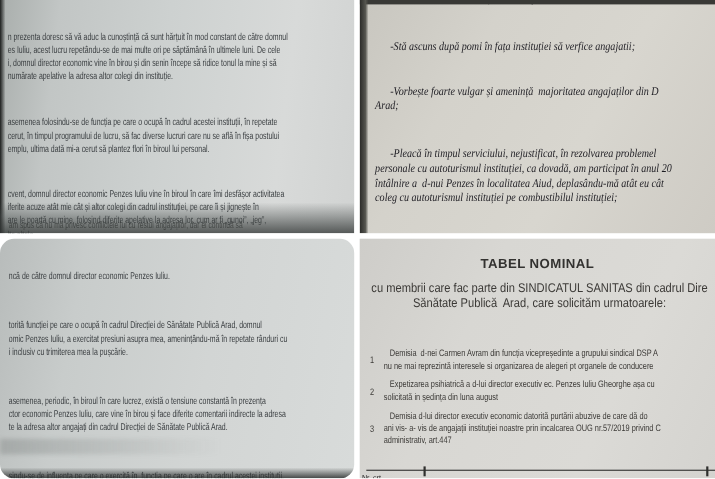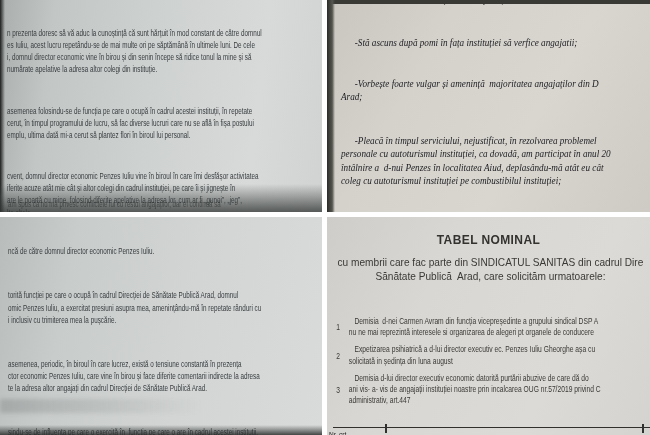--- a/index.html
+++ b/index.html
@@ -60,20 +60,21 @@
   }
   .doc-tr {
     left:14px; top:9px; width:118%;
     transform:scaleX(0.85); transform-origin:0 0;
   }
   .doc-tr .gap-sm { margin-top:3px; }
 
   
   .panel-bl {
     background:linear-gradient(100deg,#b8bcbb 0%,#c8cccb 22%,#d2d5d4 58%,#d8dbda 100%);
+    border-radius:13px;
   }
   .doc-bl {
     left:8px; top:4px; width:143%;
     transform:scaleX(0.70); transform-origin:0 0;
   }
   .doc-bl .para + .para { margin-top:8px; }
   .shadow-bl {
     position:absolute; left:0; right:0; bottom:0; height:10px;
     background:linear-gradient(to bottom,rgba(55,59,58,0) 0%,rgba(40,44,43,0.85) 100%);
   }

